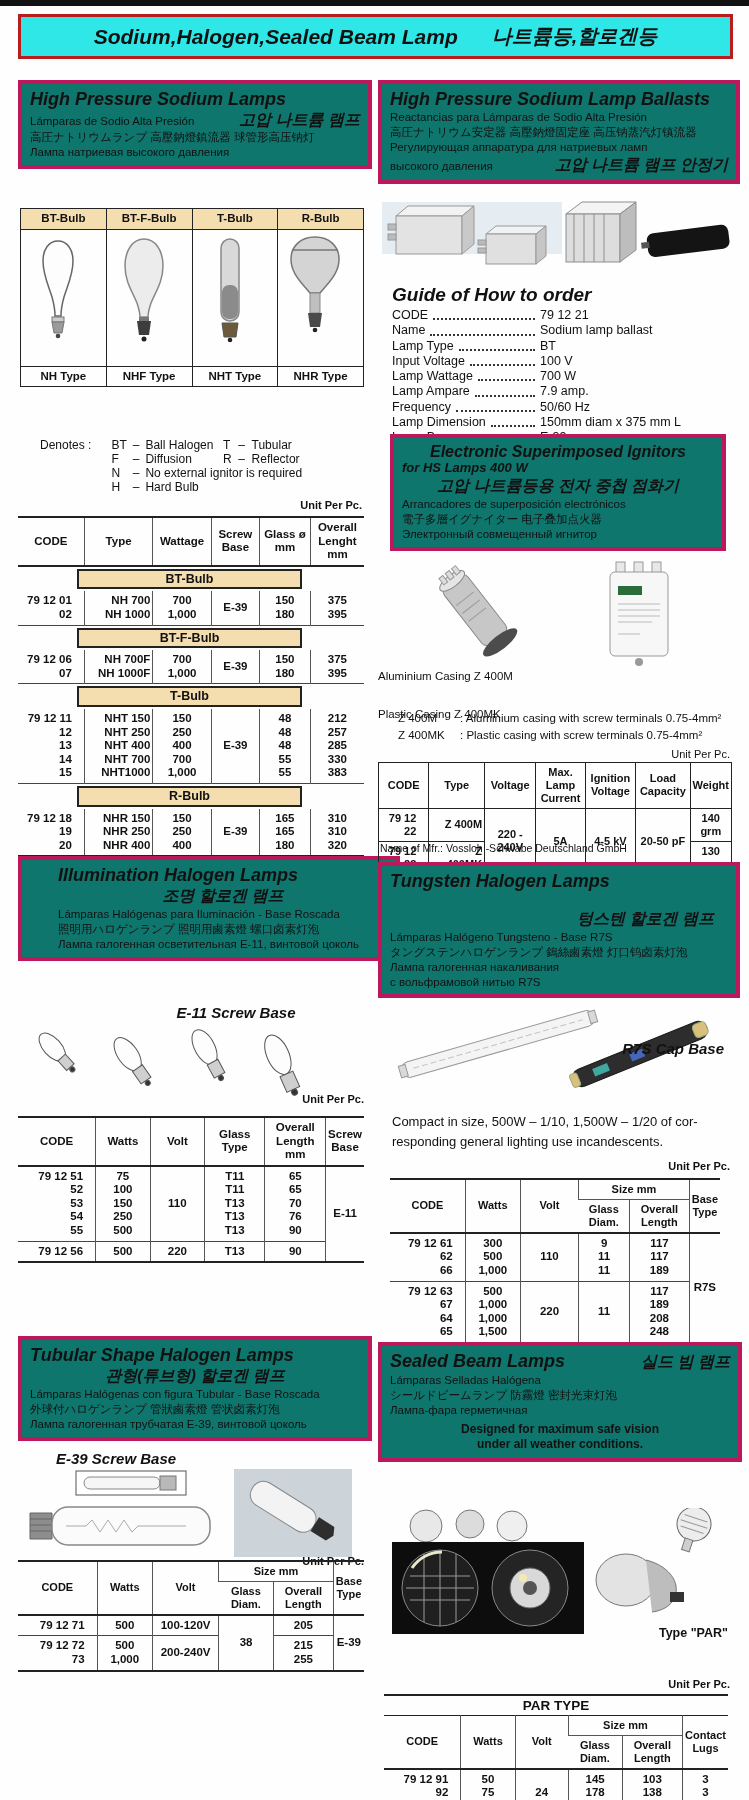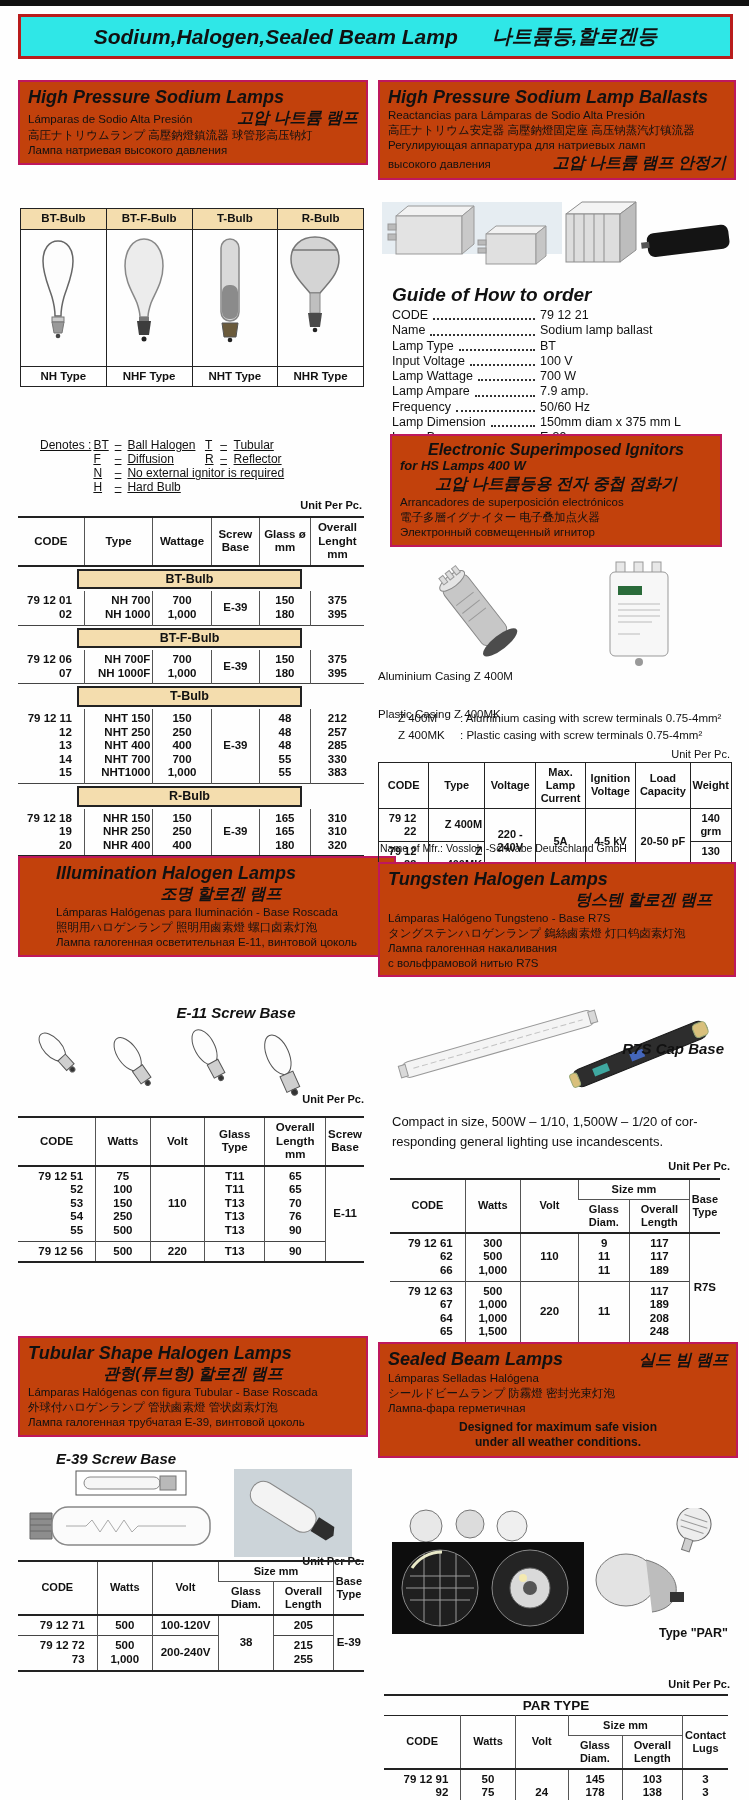--- a/index.html
+++ b/index.html
@@ -5,21 +5,21 @@
   html,body{margin:0;padding:0;background:#e9e9e9;}
   #page{position:relative;width:749px;height:1800px;background:#fefefe;
         font-family:"Liberation Sans","DejaVu Sans",sans-serif;color:#111;overflow:hidden;}
   .abs{position:absolute;}
   .topbar{left:0;top:0;width:749px;height:6px;background:#111;}
   .title-banner{left:18px;top:14px;width:709px;background:#2fe7e7;border:3px solid #b91c1c;
         display:flex;align-items:center;justify-content:center;gap:34px;padding:6px 0;}
   .title-banner .en{font-size:21px;font-weight:bold;font-style:italic;}
   .title-banner .ko{font-size:20px;font-weight:bold;font-style:italic;}
 
-  .gbox{background:#c2410c;border:2px solid #be185d;padding:5px 8px;}
+  .gbox{background:#0f766e;border:4px solid #be185d;padding:5px 8px;}
   .gbox .t{font-size:18px;font-weight:bold;font-style:italic;line-height:1.15;}
   .gbox .s{font-size:11.5px;line-height:1.3;}
   .gbox .ko-big{font-size:16px;font-weight:bold;font-style:italic;}
   .rowflex{display:flex;justify-content:space-between;align-items:baseline;}
 
   .unit{font-size:11px;font-weight:bold;text-align:right;}
 
   table{border-collapse:collapse;width:100%;font-size:11.5px;font-weight:bold;
         text-align:center;line-height:1.18;}
   td,th{vertical-align:middle;padding:3px 2px;}
@@ -121,21 +121,21 @@
       <tr>
         <td>NH Type</td>
         <td>NHF Type</td>
         <td>NHT Type</td>
         <td>NHR Type</td>
       </tr>
     </tbody>
       </table>
   </div>
 
-  <div class="abs den" style="left:40px;top:438px;width:320px;display:flex;gap:2px;text-decoration:underline;">
+  <div class="abs den" style="left:40px;top:438px;width:320px;display:flex;gap:20px;">
     <div style="white-space:nowrap;">Denotes :</div>
     <table>
       <tbody>
           <tr>
         <td>BT</td>
             <td>–</td>
         <td>Ball Halogen</td>
         <td>T</td>
             <td>–</td>
         <td>Tubular</td>
@@ -547,21 +547,21 @@
             <td>130 grm</td>
           </tr>
         </tbody>
     </table>
   </div>
 
   <div class="abs small-note" style="left:380px;top:842px;">Name of Mfr.: Vossloh -Schwabe Deutschland GmbH</div>
 
   <div class="abs gbox" style="left:378px;top:862px;width:338px;">
     <div class="t">Tungsten Halogen Lamps</div>
-    <div class="ko-big" style="text-align:right;padding-right:14px;">텅스텐 할로겐 램프</div>
+    <div class="ko-big" style="text-align:right;padding-right:14px;margin-top:17px;">텅스텐 할로겐 램프</div>
     <div class="s">Lámparas Halógeno Tungsteno - Base R7S</div>
     <div class="s">タングステンハロゲンランプ   鎢絲鹵素燈 灯口钨卤素灯泡</div>
     <div class="s">Лампа галогенная накаливания</div>
     <div class="s">с вольфрамовой нитью R7S</div>
   </div>
 
   <div class="abs" style="left:378px;top:1000px;">
     <svg viewBox="0 0 354 96" width="354" height="96">
       <g transform="translate(120,44) rotate(-16)">
         <rect x="-100" y="-8" width="200" height="16" rx="8" fill="#f4f4f4" stroke="#999"></rect>

